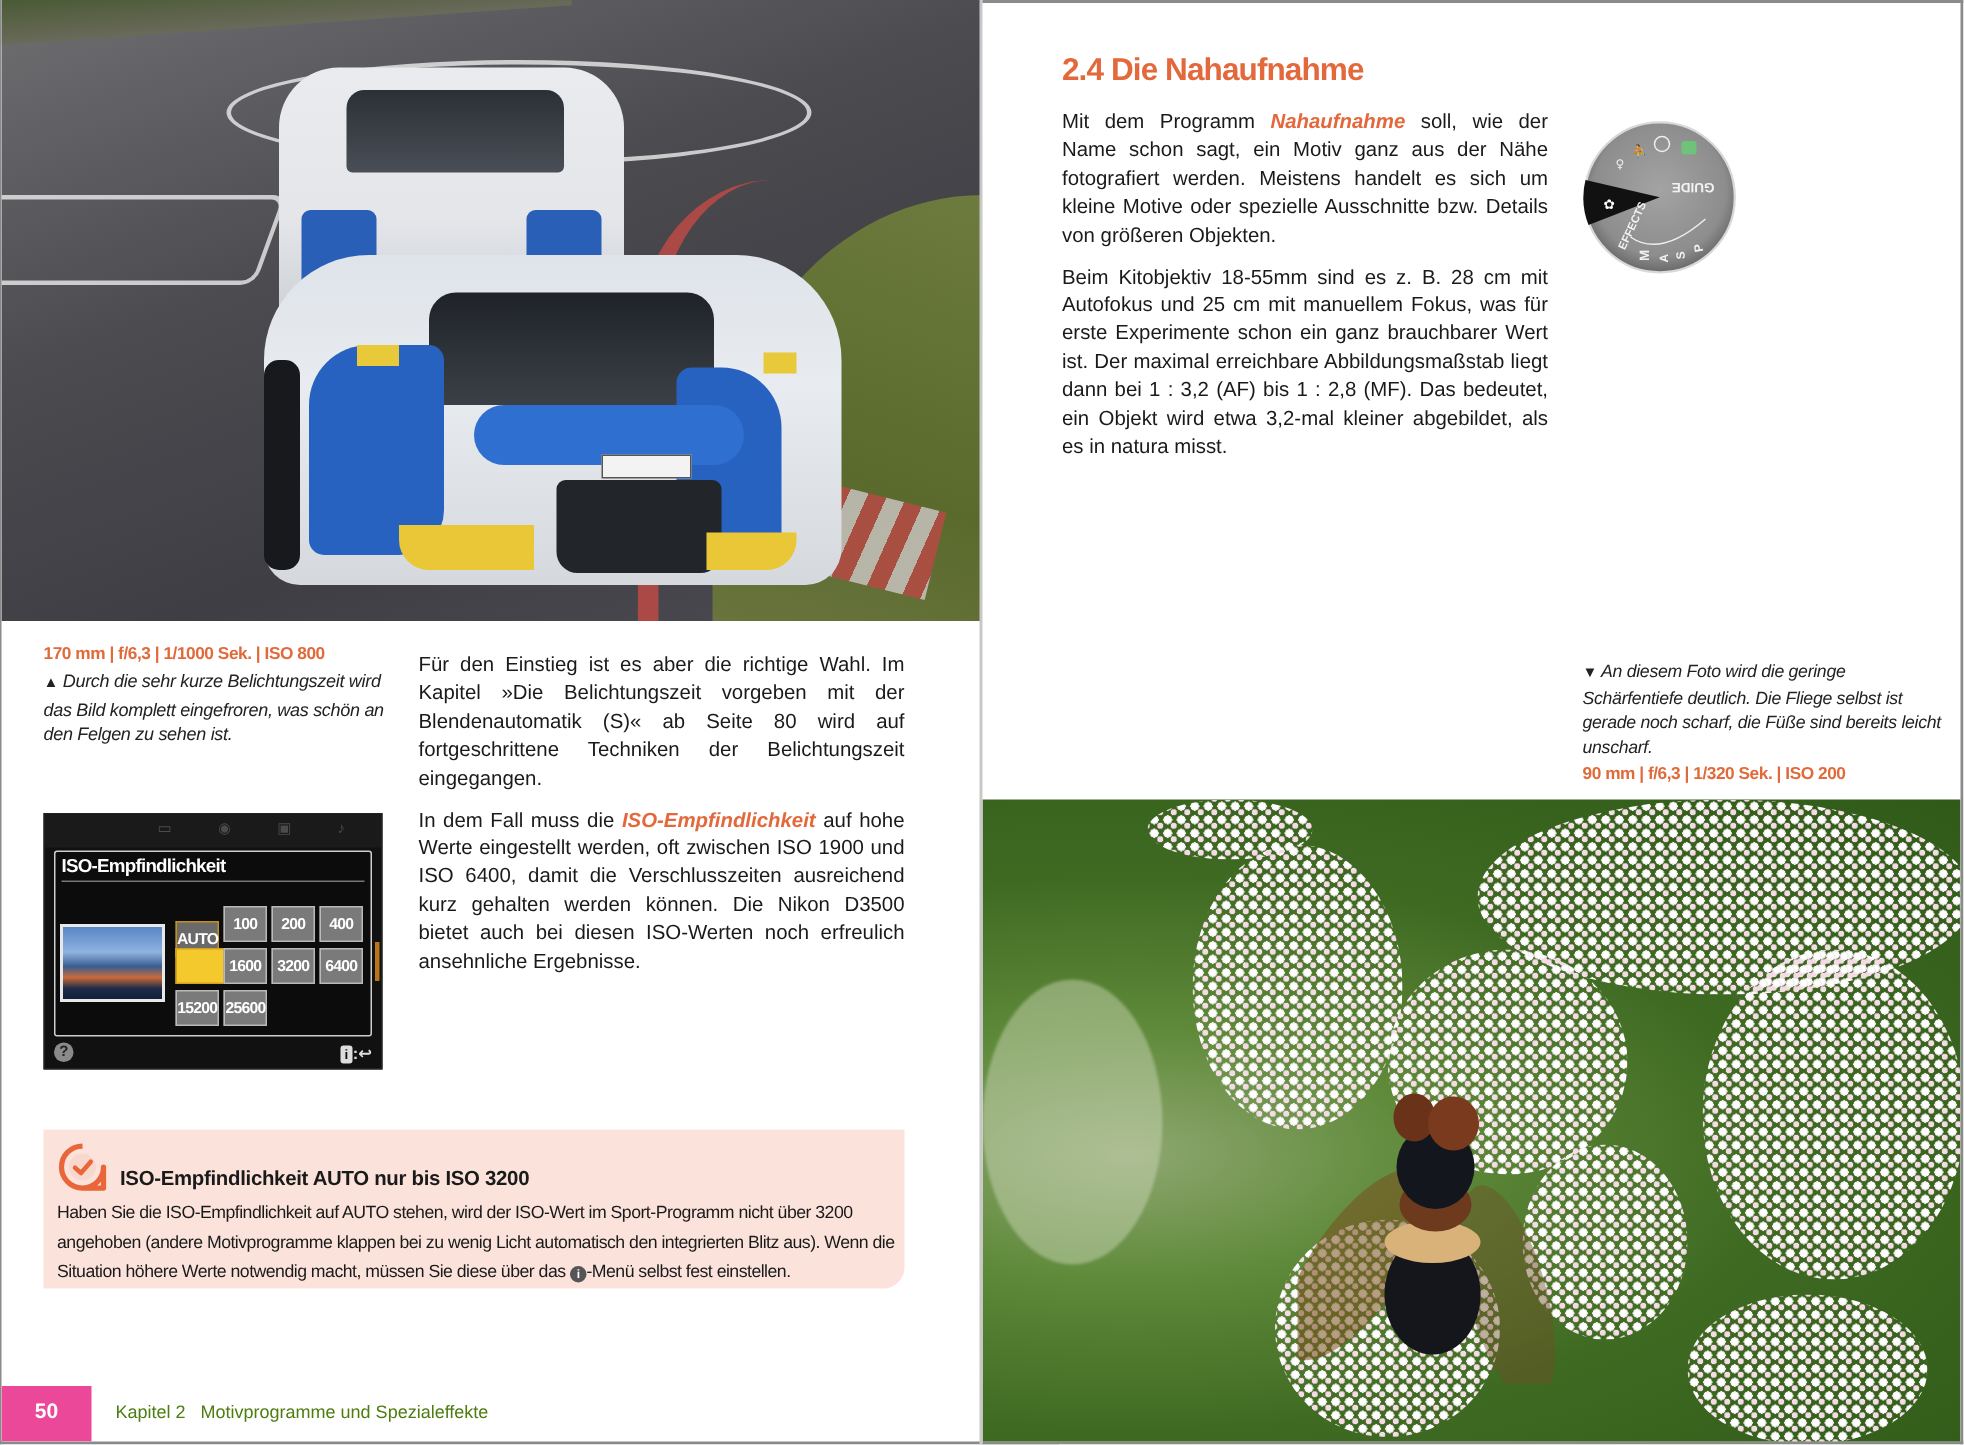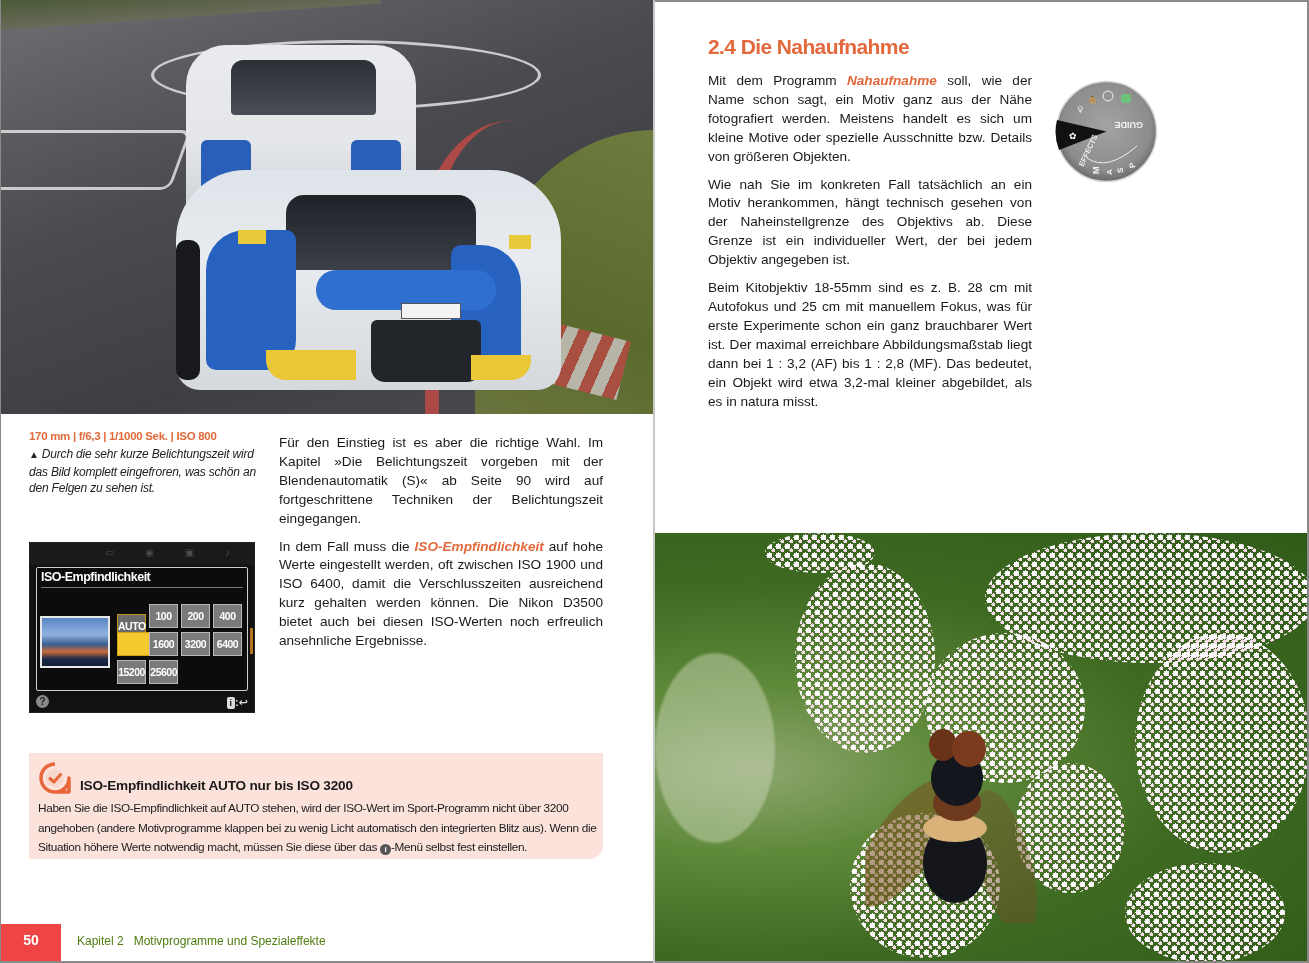--- a/index.html
+++ b/index.html
@@ -77,21 +77,21 @@
   .cam-screen .orange-strip { position: absolute; right: 1px; top: 85px; width: 3px; height: 26px; background: #b8741c; }
 
   
   .tip-box { position: absolute; left: 28px; top: 753px; width: 574px; height: 106px; background: #fbe3dc; border-radius: 0 0 14px 0; }
   .tip-icon { position: absolute; left: 9px; top: 8px; width: 34px; height: 34px; }
   .tip-title { position: absolute; left: 51px; top: 25px; font-size: 13.6px; font-weight: bold; color: #1a1a1a; letter-spacing: -0.2px; }
   .tip-text { position: absolute; left: 9px; top: 46px; width: 560px; font-family: "Liberation Sans Narrow", "Liberation Sans", sans-serif; font-size: 11.8px; line-height: 19.5px; color: #1a1a1a; letter-spacing: -0.35px; }
   .info-glyph { display: inline-block; width: 11px; height: 11px; border-radius: 50%; background: #555; color: #fff; font-size: 8px; line-height: 11px; text-align: center; font-weight: bold; vertical-align: -1px; }
 
   
-  .page-num { position: absolute; left: 0; top: 924px; width: 60px; height: 37px; background: #ef4444; color: #fff; font-weight: bold; font-size: 14px; text-align: center; line-height: 33px; }
+  .page-num { position: absolute; left: 0; top: 924px; width: 60px; height: 37px; background: #ec4899; color: #fff; font-weight: bold; font-size: 14px; text-align: center; line-height: 33px; }
   .running-head { position: absolute; left: 76px; top: 934px; font-size: 12px; color: #4d7c0f; }
   .running-head .sp { display: inline-block; width: 10px; }
 
   
   .section-title { position: absolute; left: 53px; top: 33px; color: #e3683c; font-weight: bold; font-size: 21px; letter-spacing: -0.6px; font-family: "Liberation Sans Narrow", "Liberation Sans", sans-serif; }
   .col-right-text { position: absolute; left: 53px; top: 70px; width: 324px; }
 
   .mode-dial { position: absolute; left: 400px; top: 78px; width: 103px; height: 103px; }
 
   .caption-right { position: absolute; left: 400px; top: 437px; width: 245px; }
@@ -144,21 +144,21 @@
 
     <div class="caption-left">
       <div class="exif">170 mm | f/6,3 | 1/1000 Sek. | ISO 800</div>
       <div class="caption-text">
         <span style="font-style:normal;font-size:10px;">▲</span>
         <span>Durch die sehr kurze Belichtungszeit wird das Bild komplett eingefroren, was schön an den Felgen zu sehen ist.</span>
       </div>
     </div>
 
     <div class="col-left-text body-text">
-      <p>Für den Einstieg ist es aber die richtige Wahl. Im Kapitel »Die Belichtungszeit vorgeben mit der Blendenautomatik (S)« ab Seite 90 wird auf fortgeschrittene Techniken der Belichtungszeit eingegangen.</p>
+      <p>Für den Einstieg ist es aber die richtige Wahl. Im Kapitel »Die Belichtungszeit vorgeben mit der Blendenautomatik (S)« ab Seite 80 wird auf fortgeschrittene Techniken der Belichtungszeit eingegangen.</p>
       <p>
         <span>In dem Fall muss die </span><span class="em-orange">ISO-Empfindlichkeit</span><span> auf hohe Werte eingestellt werden, oft zwischen ISO 1900 und ISO 6400, damit die Verschlusszeiten ausreichend kurz gehalten werden können. Die Nikon D3500 bietet auch bei diesen ISO-Werten noch erfreulich ansehnliche Ergebnisse.</span>
       </p>
     </div>
 
     <div class="cam-screen">
       <div class="topbar"></div>
       <div class="topicons">▭ ◉ ▣ ♪</div>
       <div class="panel">
         <div class="title">ISO-Empfindlichkeit</div>
@@ -202,21 +202,20 @@
 
   <div class="gutter"></div>
 
   <div class="page page-right">
     <div class="section-title">2.4 Die Nahaufnahme</div>
 
     <div class="col-right-text body-text">
       <p>
         <span>Mit dem Programm </span><span class="em-orange">Nahaufnahme</span><span> soll, wie der Name schon sagt, ein Motiv ganz aus der Nähe fotografiert werden. Meistens handelt es sich um kleine Motive oder spezielle Ausschnitte bzw. Details von größeren Objekten.</span>
       </p>
-      <p>Wie nah Sie im konkreten Fall tatsächlich an ein Motiv herankommen, hängt technisch gesehen von der Naheinstellgrenze des Objektivs ab. Diese Grenze ist ein individueller Wert, der bei jedem Objektiv angegeben ist.</p>
       <p>Beim Kitobjektiv 18-55mm sind es z. B. 28 cm mit Autofokus und 25 cm mit manuellem Fokus, was für erste Experimente schon ein ganz brauchbarer Wert ist. Der maximal erreichbare Abbildungsmaßstab liegt dann bei 1 : 3,2 (AF) bis 1 : 2,8 (MF). Das bedeutet, ein Objekt wird etwa 3,2-mal kleiner abgebildet, als es in natura misst.</p>
     </div>
 
     <svg class="mode-dial" viewBox="0 0 103 103">
       <defs>
         <radialGradient id="dialg" cx="50%" cy="45%" r="55%">
           <stop offset="0%" stop-color="#a3a3a3"></stop>
           <stop offset="80%" stop-color="#8d8d8d"></stop>
           <stop offset="100%" stop-color="#6a6a6a"></stop>
         </radialGradient>
@@ -230,20 +229,27 @@
       <rect x="66" y="14" width="10" height="9" rx="2" fill="#6fc27a"></rect>
       <text x="80" y="48" fill="#f2f2f2" font-size="9" font-weight="bold" font-family="Liberation Sans, sans-serif" transform="rotate(180 84 45)">GUIDE</text>
       <text x="20" y="82" fill="#f2f2f2" font-size="7.5" font-weight="bold" font-family="Liberation Sans, sans-serif" transform="rotate(-65 28 78)">EFFECTS</text>
       <text x="36" y="94" fill="#f2f2f2" font-size="9" font-weight="bold" font-family="Liberation Sans, sans-serif" transform="rotate(-90 40 90)">M</text>
       <text x="50" y="96" fill="#f2f2f2" font-size="8" font-weight="bold" font-family="Liberation Sans, sans-serif" transform="rotate(-90 53 92)">A</text>
       <text x="62" y="93" fill="#f2f2f2" font-size="8" font-weight="bold" font-family="Liberation Sans, sans-serif" transform="rotate(-95 65 90)">S</text>
       <text x="74" y="88" fill="#f2f2f2" font-size="8" font-weight="bold" font-family="Liberation Sans, sans-serif" transform="rotate(-100 77 85)">P</text>
       <path d="M32 78 Q52 92 82 66" fill="none" stroke="#eee" stroke-width="1"></path>
     </svg>
 
+    <div class="caption-right">
+      <div class="caption-text">
+        <span style="font-style:normal;font-size:10px;">▼</span>
+        <span>An diesem Foto wird die geringe Schärfentiefe deutlich. Die Fliege selbst ist gerade noch scharf, die Füße sind bereits leicht unscharf.</span>
+      </div>
+      <div class="exif">90 mm | f/6,3 | 1/320 Sek. | ISO 200</div>
+    </div>
 
     <div class="fly-photo">
       <div class="blob" style="left:0;top:120px;width:120px;height:190px;background:rgba(210,220,190,.45);"></div>
       <div class="flower" style="left:140px;top:30px;width:140px;height:190px;"></div>
       <div class="flower" style="left:110px;top:0;width:110px;height:40px;"></div>
       <div class="flower" style="left:270px;top:100px;width:160px;height:150px;"></div>
       <div class="flower" style="left:330px;top:0;width:330px;height:130px;"></div>
       <div class="flower" style="left:480px;top:100px;width:175px;height:220px;"></div>
       <div class="flower" style="left:195px;top:280px;width:150px;height:145px;"></div>
       <div class="flower" style="left:360px;top:230px;width:110px;height:130px;"></div>

